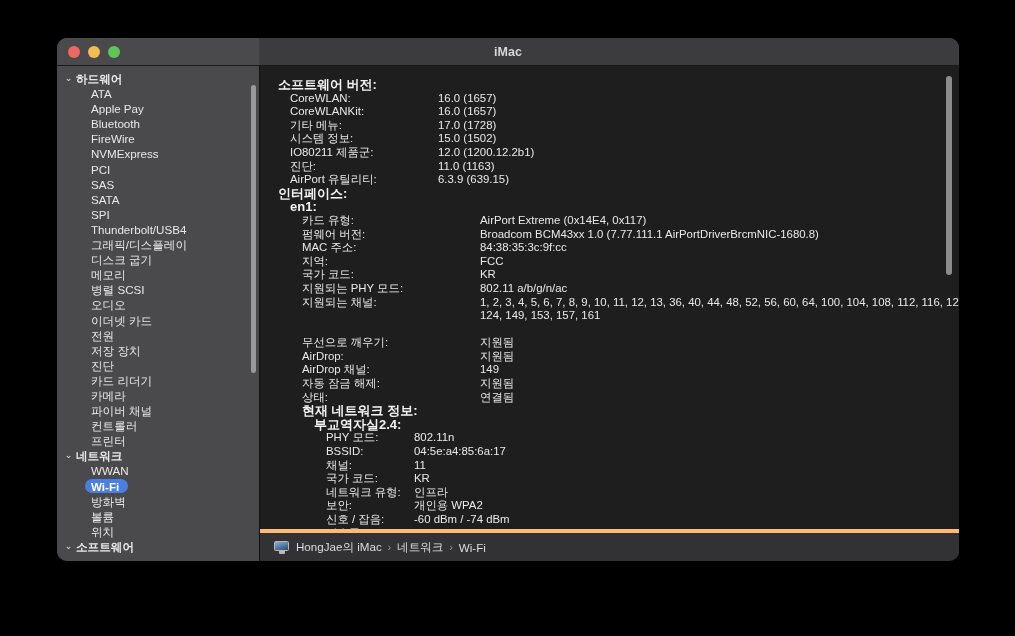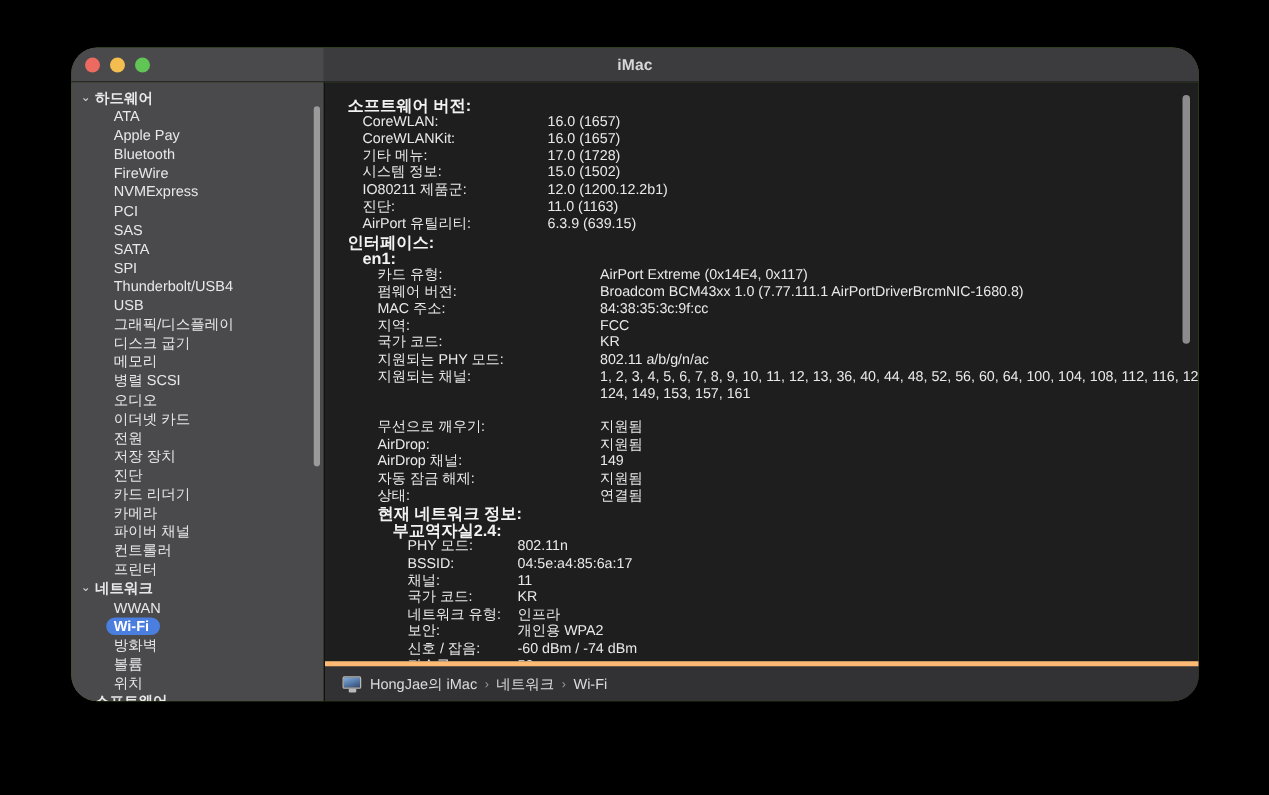--- a/index.html
+++ b/index.html
@@ -13,26 +13,26 @@
     font-family: "Liberation Sans", "DejaVu Sans", sans-serif;
     -webkit-font-smoothing: antialiased;
   }
 
   #window {
     position: absolute;
     left: 57px;
     top: 38px;
     width: 902px;
     height: 523px;
-    border-radius: 21px;
+    border-radius: 10px;
     overflow: hidden;
     box-shadow: 0 10px 34px rgba(0,0,0,0.75);
     display: flex;
     flex-direction: column;
-    background: #4d7c0f;
+    background: #701a75;
   }
 
   
   .chrome {
     height: 27px;
     flex: 0 0 27px;
     display: flex;
     align-items: center;
     position: relative;
     background: #3c3c3e;
@@ -301,23 +301,20 @@
       <div class="side-item child">
           <span>SATA</span>
         </div>
       <div class="side-item child">
           <span>SPI</span>
         </div>
       <div class="side-item child">
           <span>Thunderbolt/USB4</span>
         </div>
       <div class="side-item child">
-          <span>USB</span>
-        </div>
-      <div class="side-item child">
           <span>그래픽/디스플레이</span>
         </div>
       <div class="side-item child">
           <span>디스크 굽기</span>
         </div>
       <div class="side-item child">
           <span>메모리</span>
         </div>
       <div class="side-item child">
           <span>병렬 SCSI</span>

